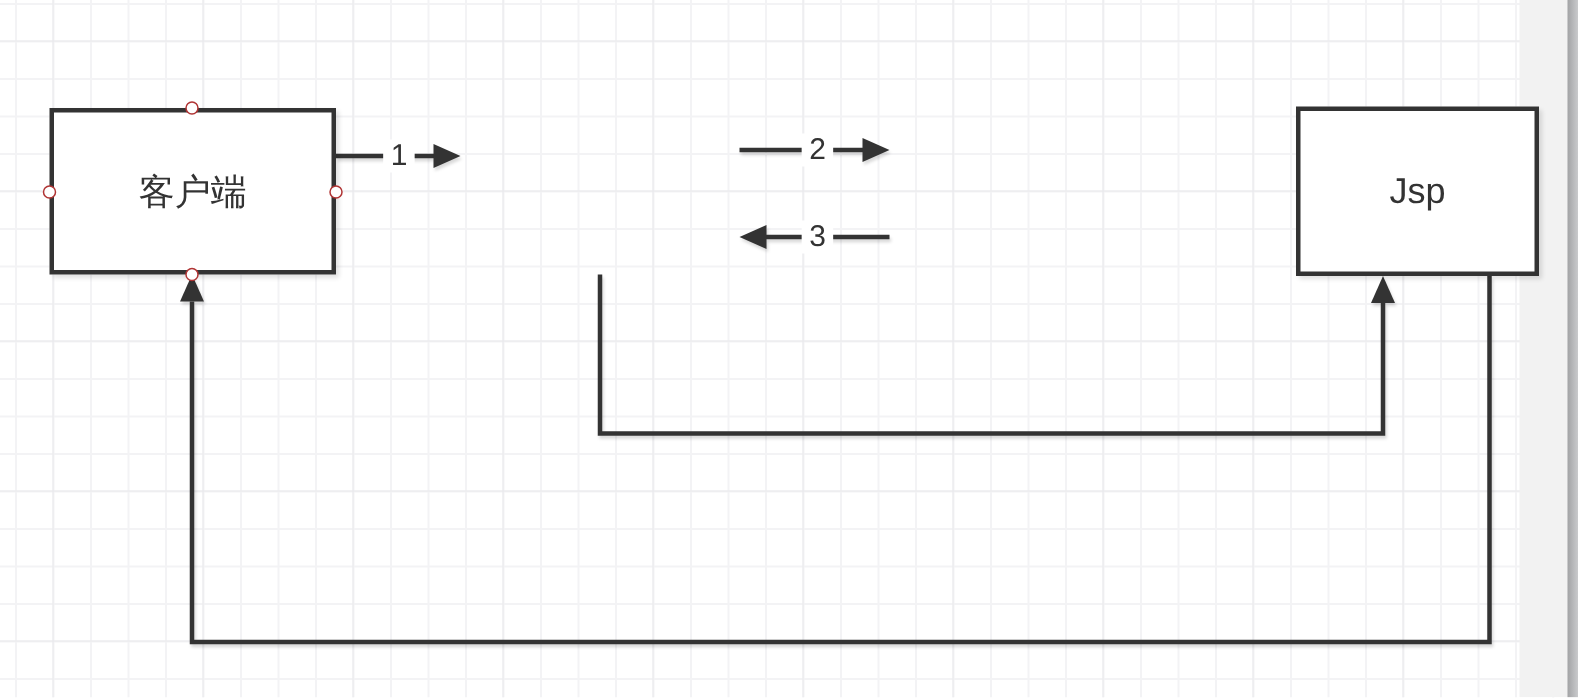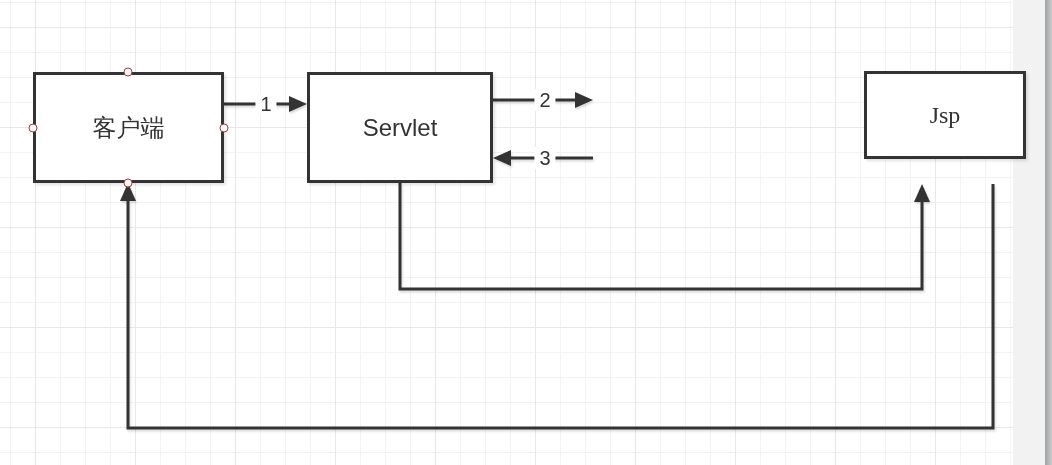--- a/index.html
+++ b/index.html
@@ -59,21 +59,21 @@
     background:var(--node-fill,#fff);
     box-shadow:2px 2px 3px rgba(0,0,0,0.12);
     display:flex;align-items:center;justify-content:center;
     font-size:24px;color:var(--text,#333);
     z-index:3;
     cursor:move;
   }
   .node-client {left:33px; top:72px; width:191px; height:111px;}
   .node-servlet{left:307px;top:72px; width:186px; height:111px;}
   .node-logic  {left:593px;top:72px; width:180px; height:113px;}
-  .node-jsp    {left:864px;top:71px; width:162px; height:88px;font-family:Liberation Serif, serif;}
+  .node-jsp    {left:864px;top:71px; width:162px; height:113px;}
   .edge-label{
     position:absolute;
     transform:translate(-50%,-50%);
     background:var(--canvas,#fff);
     padding:0 5px;
     font-size:20px;color:var(--text,#333);
     z-index:4;
     line-height:1.1;
   }
   .el-1{left:266px;top:104px;}
@@ -125,23 +125,20 @@
     <g>
       <path class="wire" d="M993 184 L993 428 L128 428 L128 201"></path>
       <path class="head" d="M128 183 L120 201 L136 201 Z"></path>
     </g>
   </svg>
 
   <div class="node node-client">
     <span>客户端</span>
   </div>
 
-  <div class="node node-servlet">
-    <span>Servlet</span>
-  </div>
 
 
   <div class="node node-jsp">
     <span>Jsp</span>
   </div>
 
   <span class="edge-label el-1">1</span>
   <span class="edge-label el-2">2</span>
   <span class="edge-label el-3">3</span>
 

